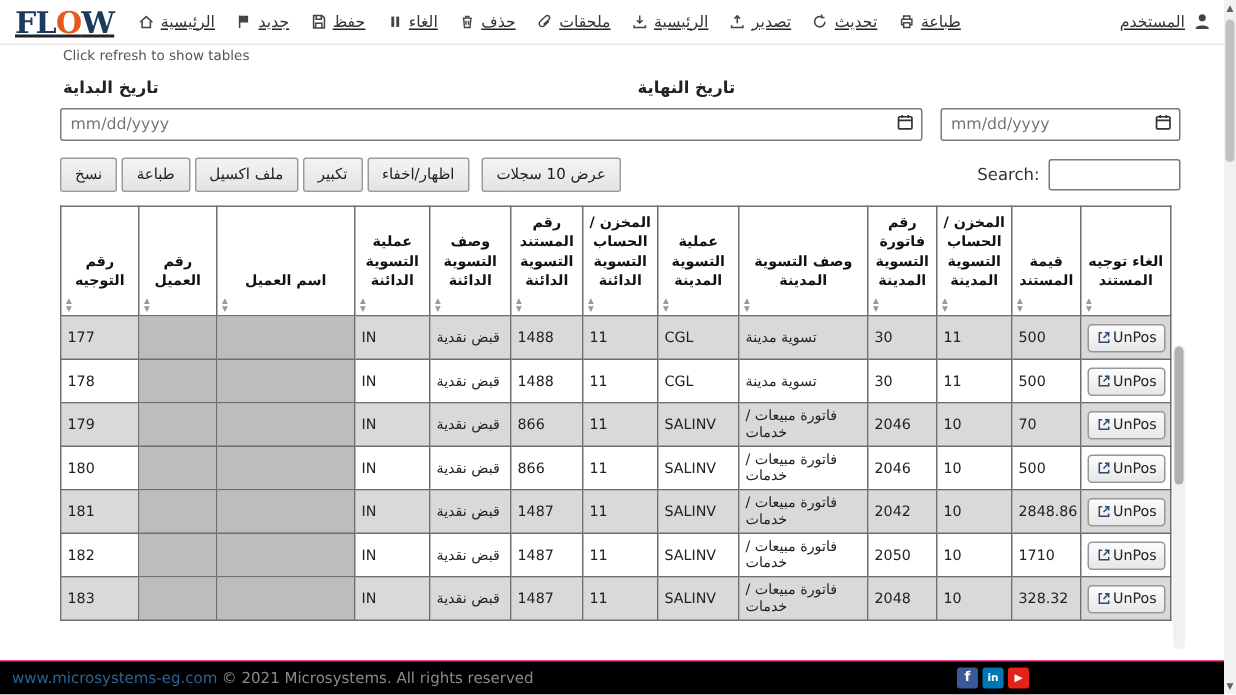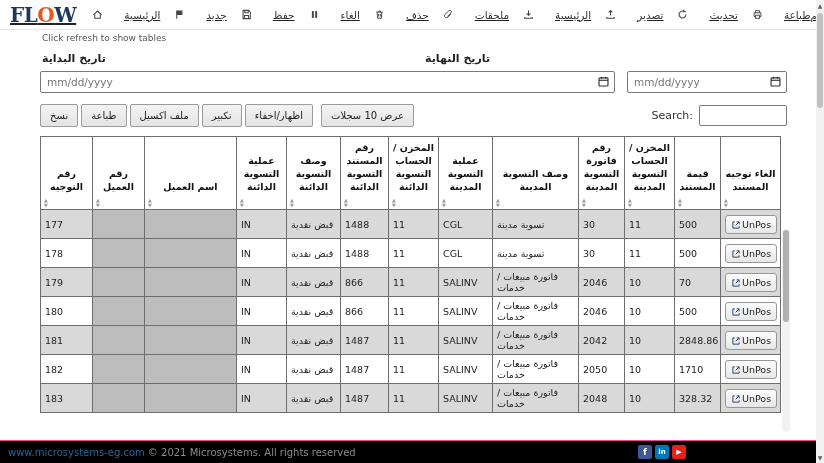--- a/index.html
+++ b/index.html
@@ -15,21 +15,21 @@
     padding: 0 16px 0 10px; background: #fff; border-bottom: 1px solid #e6e6e6; text-decoration: underline;
   }
   .logo {
     font-family: "DejaVu Serif", "Liberation Serif", serif;
     font-weight: bold; font-size: 20px; color: #1b3a5c;
     margin-right: 16px; cursor: pointer; letter-spacing: -0.5px;
   }
   .logo-o { color: #e8571f; }
   .nav { display: flex; align-items: center; gap: 14px; }
   .nav-item {
-    display: flex; align-items: center; gap: 21px;
+    display: flex; align-items: center; gap: 4px;
     font-size: 10.5px; color: #333; text-decoration: none; cursor: pointer; white-space: nowrap;
   }
   .ticon { display: inline-flex; color: #444; }
   .ticon svg { width: 11px; height: 11px; display: block; }
   .user {
     margin-left: auto; display: flex; align-items: center; gap: 5px;
     font-size: 10.5px; color: #333; cursor: pointer;
   }
   .user .ticon svg { width: 13px; height: 13px; }
 
@@ -81,21 +81,21 @@
   }
   .sort-icon { position: absolute; left: 3px; bottom: 2px; }
   .sort-icon i { display: block; font-style: normal; font-size: 5px; line-height: 4.5px; color: #999; }
   td {
     height: 29px; font-size: 9.5px; color: #222;
     padding: 3px 4px; background: #fff; text-align: left; line-height: 11px;
   }
   tr.odd td { background: #d9d9d9; }
   td.masked { background: #bdbdbd !important; }
   .unpos-btn {
-    display: inline-flex; align-items: flex-end; gap: 1px;
+    display: inline-flex; align-items: flex-start; gap: 1px;
     background: linear-gradient(#fcfcfc, #e7e7e7);
     border: 1px solid #979797; border-radius: 3px;
     font-size: 9.5px; color: #222; padding: 3px 5px;
     cursor: pointer; font-family: inherit;
   }
   .unpos-btn svg { width: 10px; height: 10px; color: #2c4a6e; }
 
   .table-scrollbar {
     position: absolute; right: -10px; top: 93px; width: 8px; height: 203px;
     background: #f1f1f1; border-radius: 4px;

